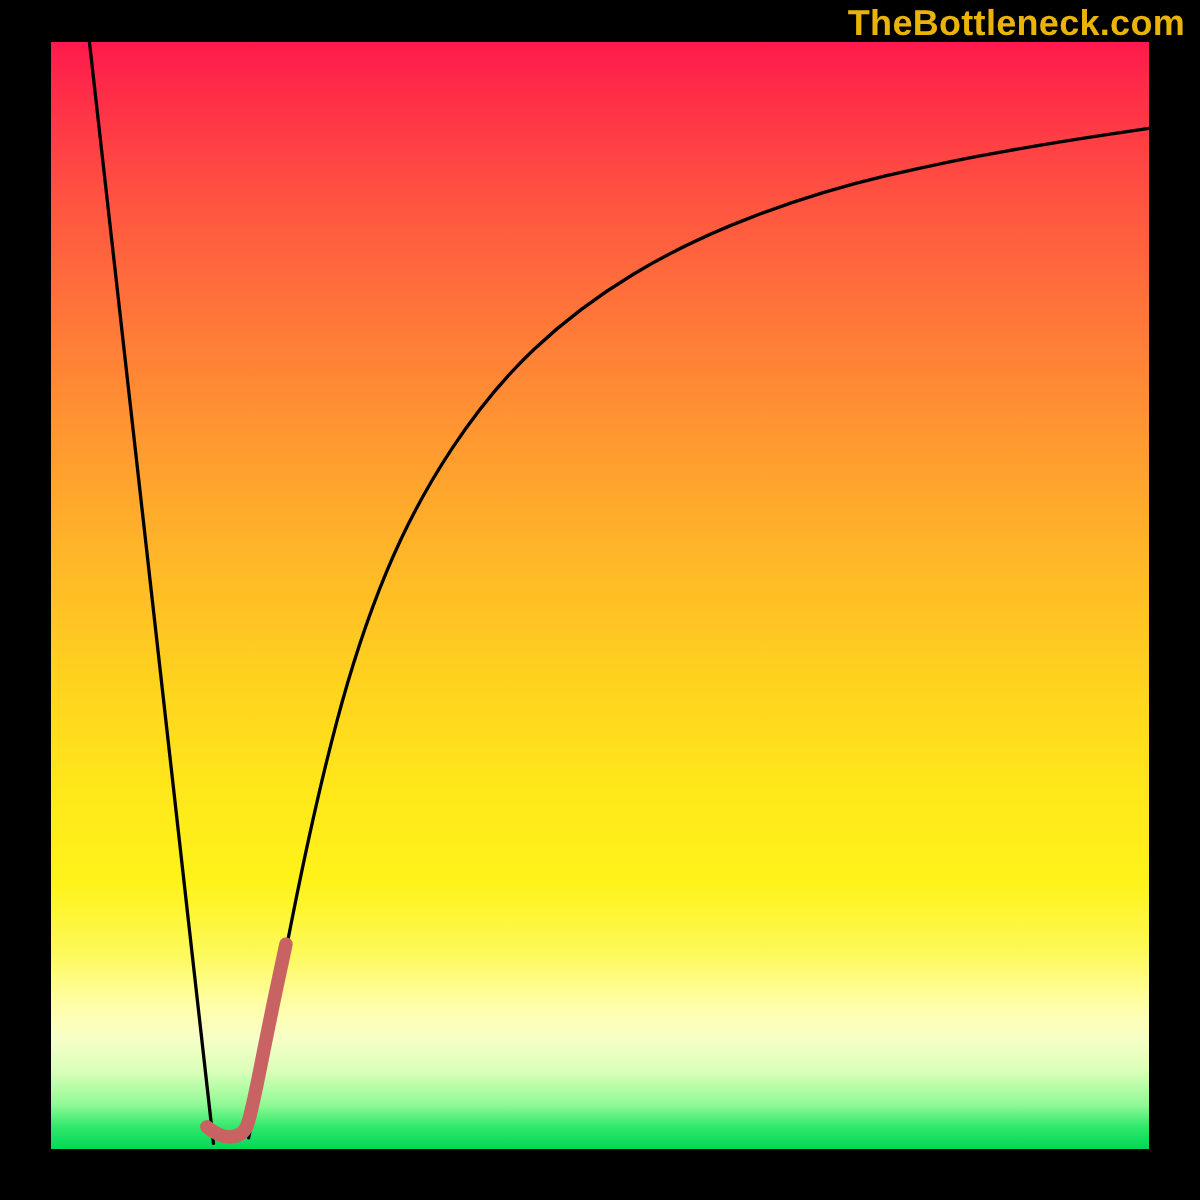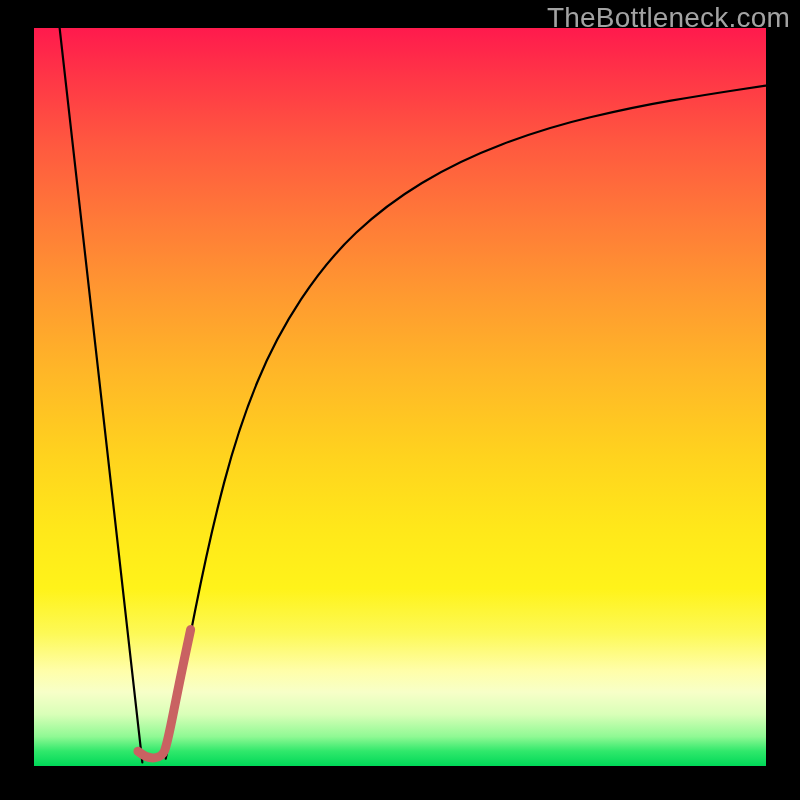--- a/index.html
+++ b/index.html
@@ -15,23 +15,23 @@
   .frame {
     position: relative;
     width: 800px;
     height: 800px;
     background: #000;
   }
   .watermark {
     position: absolute;
     top: 2px;
     right: 10px;
-    color: #a3a3a3;
-    font-size: 28px;
-    font-weight: 400;
+    color: #eab308;
+    font-size: 24px;
+    font-weight: 700;
     letter-spacing: 0.2px;
     z-index: 30;
     user-select: none;
   }
   .plot-area {
     position: absolute;
     left: 34px;
     top: 28px;
     width: 732px;
     height: 738px;

